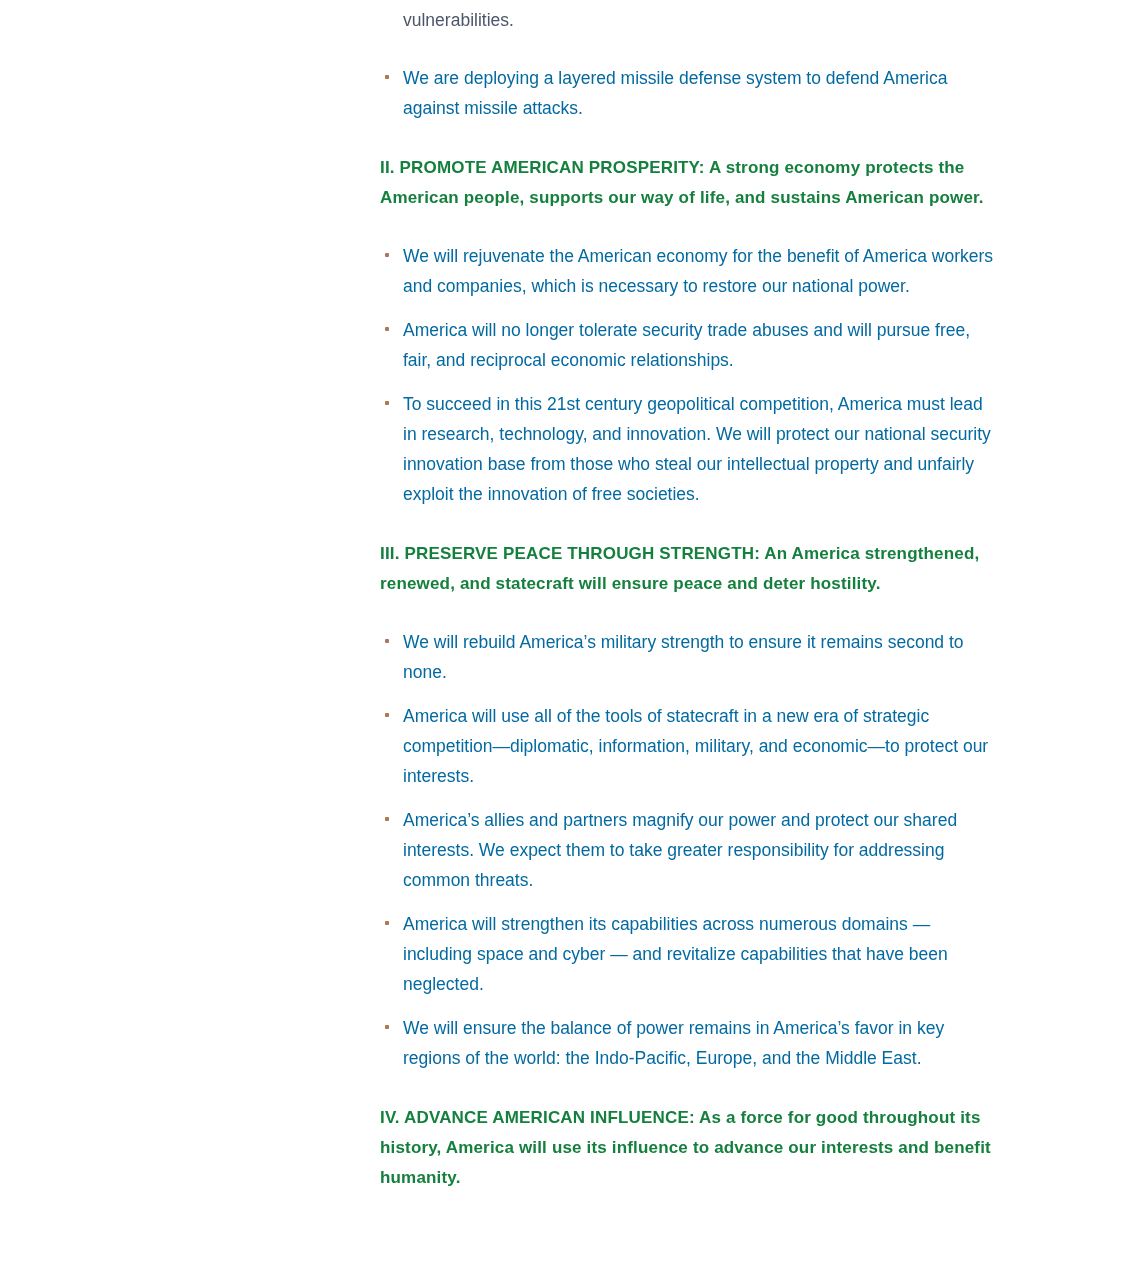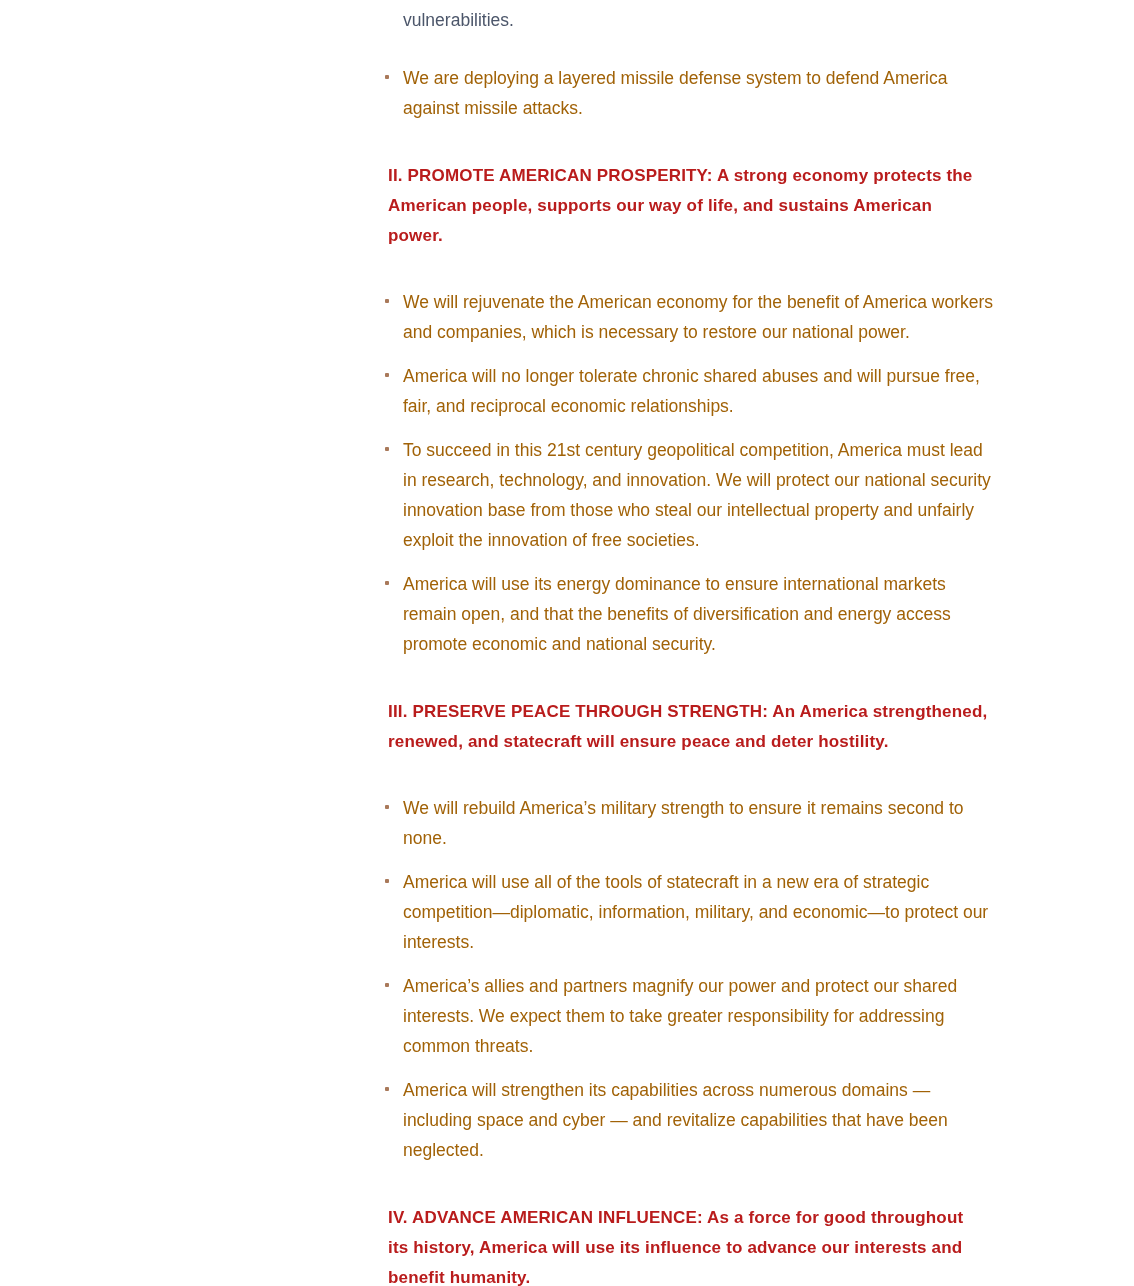--- a/index.html
+++ b/index.html
@@ -31,36 +31,36 @@
   .continuation {
     color: #4c566a;
     font-size: 17.5px;
     line-height: 30px;
     margin: 0;
     padding-left: 23px;
     padding-top: 5px;
   }
 
   .section-heading {
-    color: #b91c1c;
+    color: #15803d;
     font-size: 17px;
     font-weight: bold;
     line-height: 30px;
     letter-spacing: 0.01em;
-    margin: 8px;
+    margin: 0;
   }
 
   ul.bullets {
     list-style: none;
     margin: 0;
     padding: 0;
   }
   ul.bullets > li {
     position: relative;
-    color: #a16207;
+    color: #0369a1;
     font-size: 17.5px;
     line-height: 30px;
     padding-left: 23px;
     margin: 0;
   }
   ul.bullets > li + li {
     margin-top: 14px;
   }
   ul.bullets > li .dot {
     position: absolute;
@@ -101,29 +101,25 @@
 
     <div class="gap-after-heading"></div>
 
     <ul class="bullets">
       <li>
         <span class="dot"></span>
         <span>We will rejuvenate the American economy for the benefit of America workers and companies, which is necessary to restore our national power.</span>
       </li>
       <li>
         <span class="dot"></span>
-        <span>America will no longer tolerate chronic shared abuses and will pursue free, fair, and reciprocal economic relationships.</span>
+        <span>America will no longer tolerate security trade abuses and will pursue free, fair, and reciprocal economic relationships.</span>
       </li>
       <li>
         <span class="dot"></span>
         <span>To succeed in this 21st century geopolitical competition, America must lead in research, technology, and innovation. We will protect our national security innovation base from those who steal our intellectual property and unfairly exploit the innovation of free societies.</span>
-      </li>
-      <li>
-        <span class="dot"></span>
-        <span>America will use its energy dominance to ensure international markets remain open, and that the benefits of diversification and energy access promote economic and national security.</span>
       </li>
     </ul>
 
     <div class="gap-before-heading"></div>
 
     <h2 class="section-heading">
       <span>III. PRESERVE PEACE THROUGH STRENGTH: An America strengthened, renewed, and statecraft will ensure peace and deter hostility.</span>
     </h2>
 
     <div class="gap-after-heading"></div>
@@ -138,20 +134,24 @@
         <span>America will use all of the tools of statecraft in a new era of strategic competition—diplomatic, information, military, and economic—to protect our interests.</span>
       </li>
       <li>
         <span class="dot"></span>
         <span>America’s allies and partners magnify our power and protect our shared interests. We expect them to take greater responsibility for addressing common threats.</span>
       </li>
       <li>
         <span class="dot"></span>
         <span>America will strengthen its capabilities across numerous domains — including space and cyber — and revitalize capabilities that have been neglected.</span>
       </li>
+      <li>
+        <span class="dot"></span>
+        <span>We will ensure the balance of power remains in America’s favor in key regions of the world: the Indo-Pacific, Europe, and the Middle East.</span>
+      </li>
     </ul>
 
     <div class="gap-before-heading"></div>
 
     <h2 class="section-heading">
       <span>IV. ADVANCE AMERICAN INFLUENCE: As a force for good throughout its history, America will use its influence to advance our interests and benefit humanity.</span>
     </h2>
 
   </div>
 </div>

